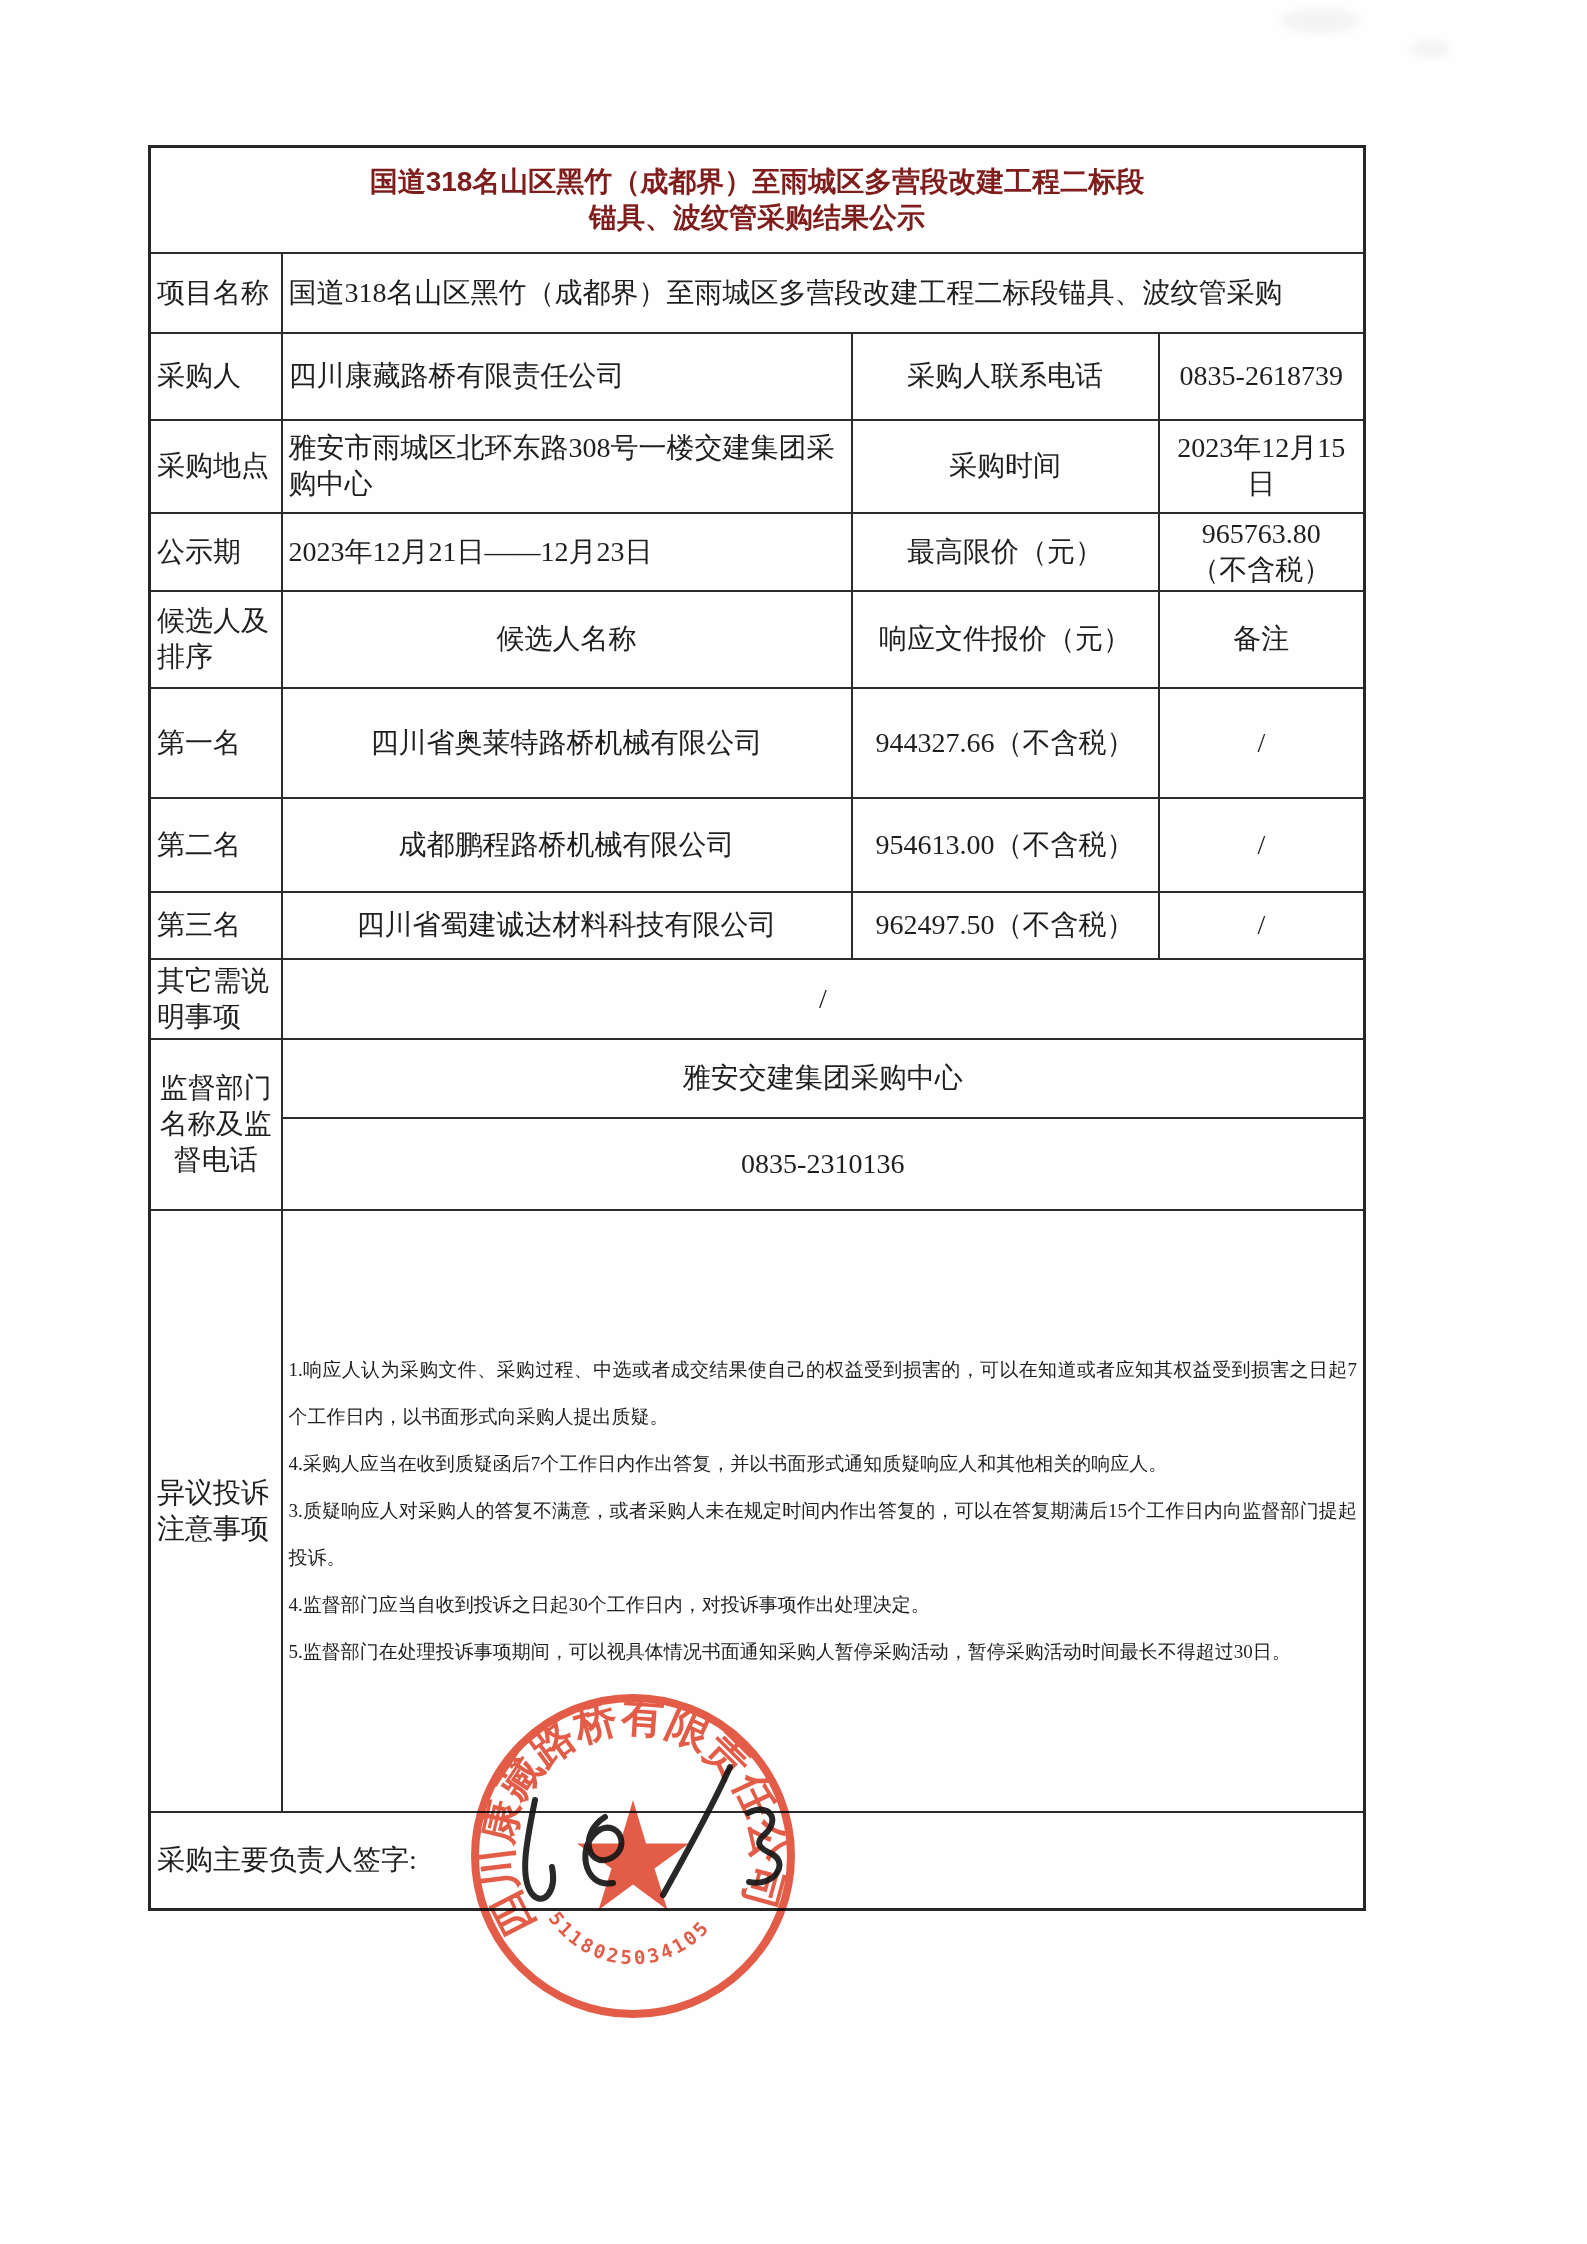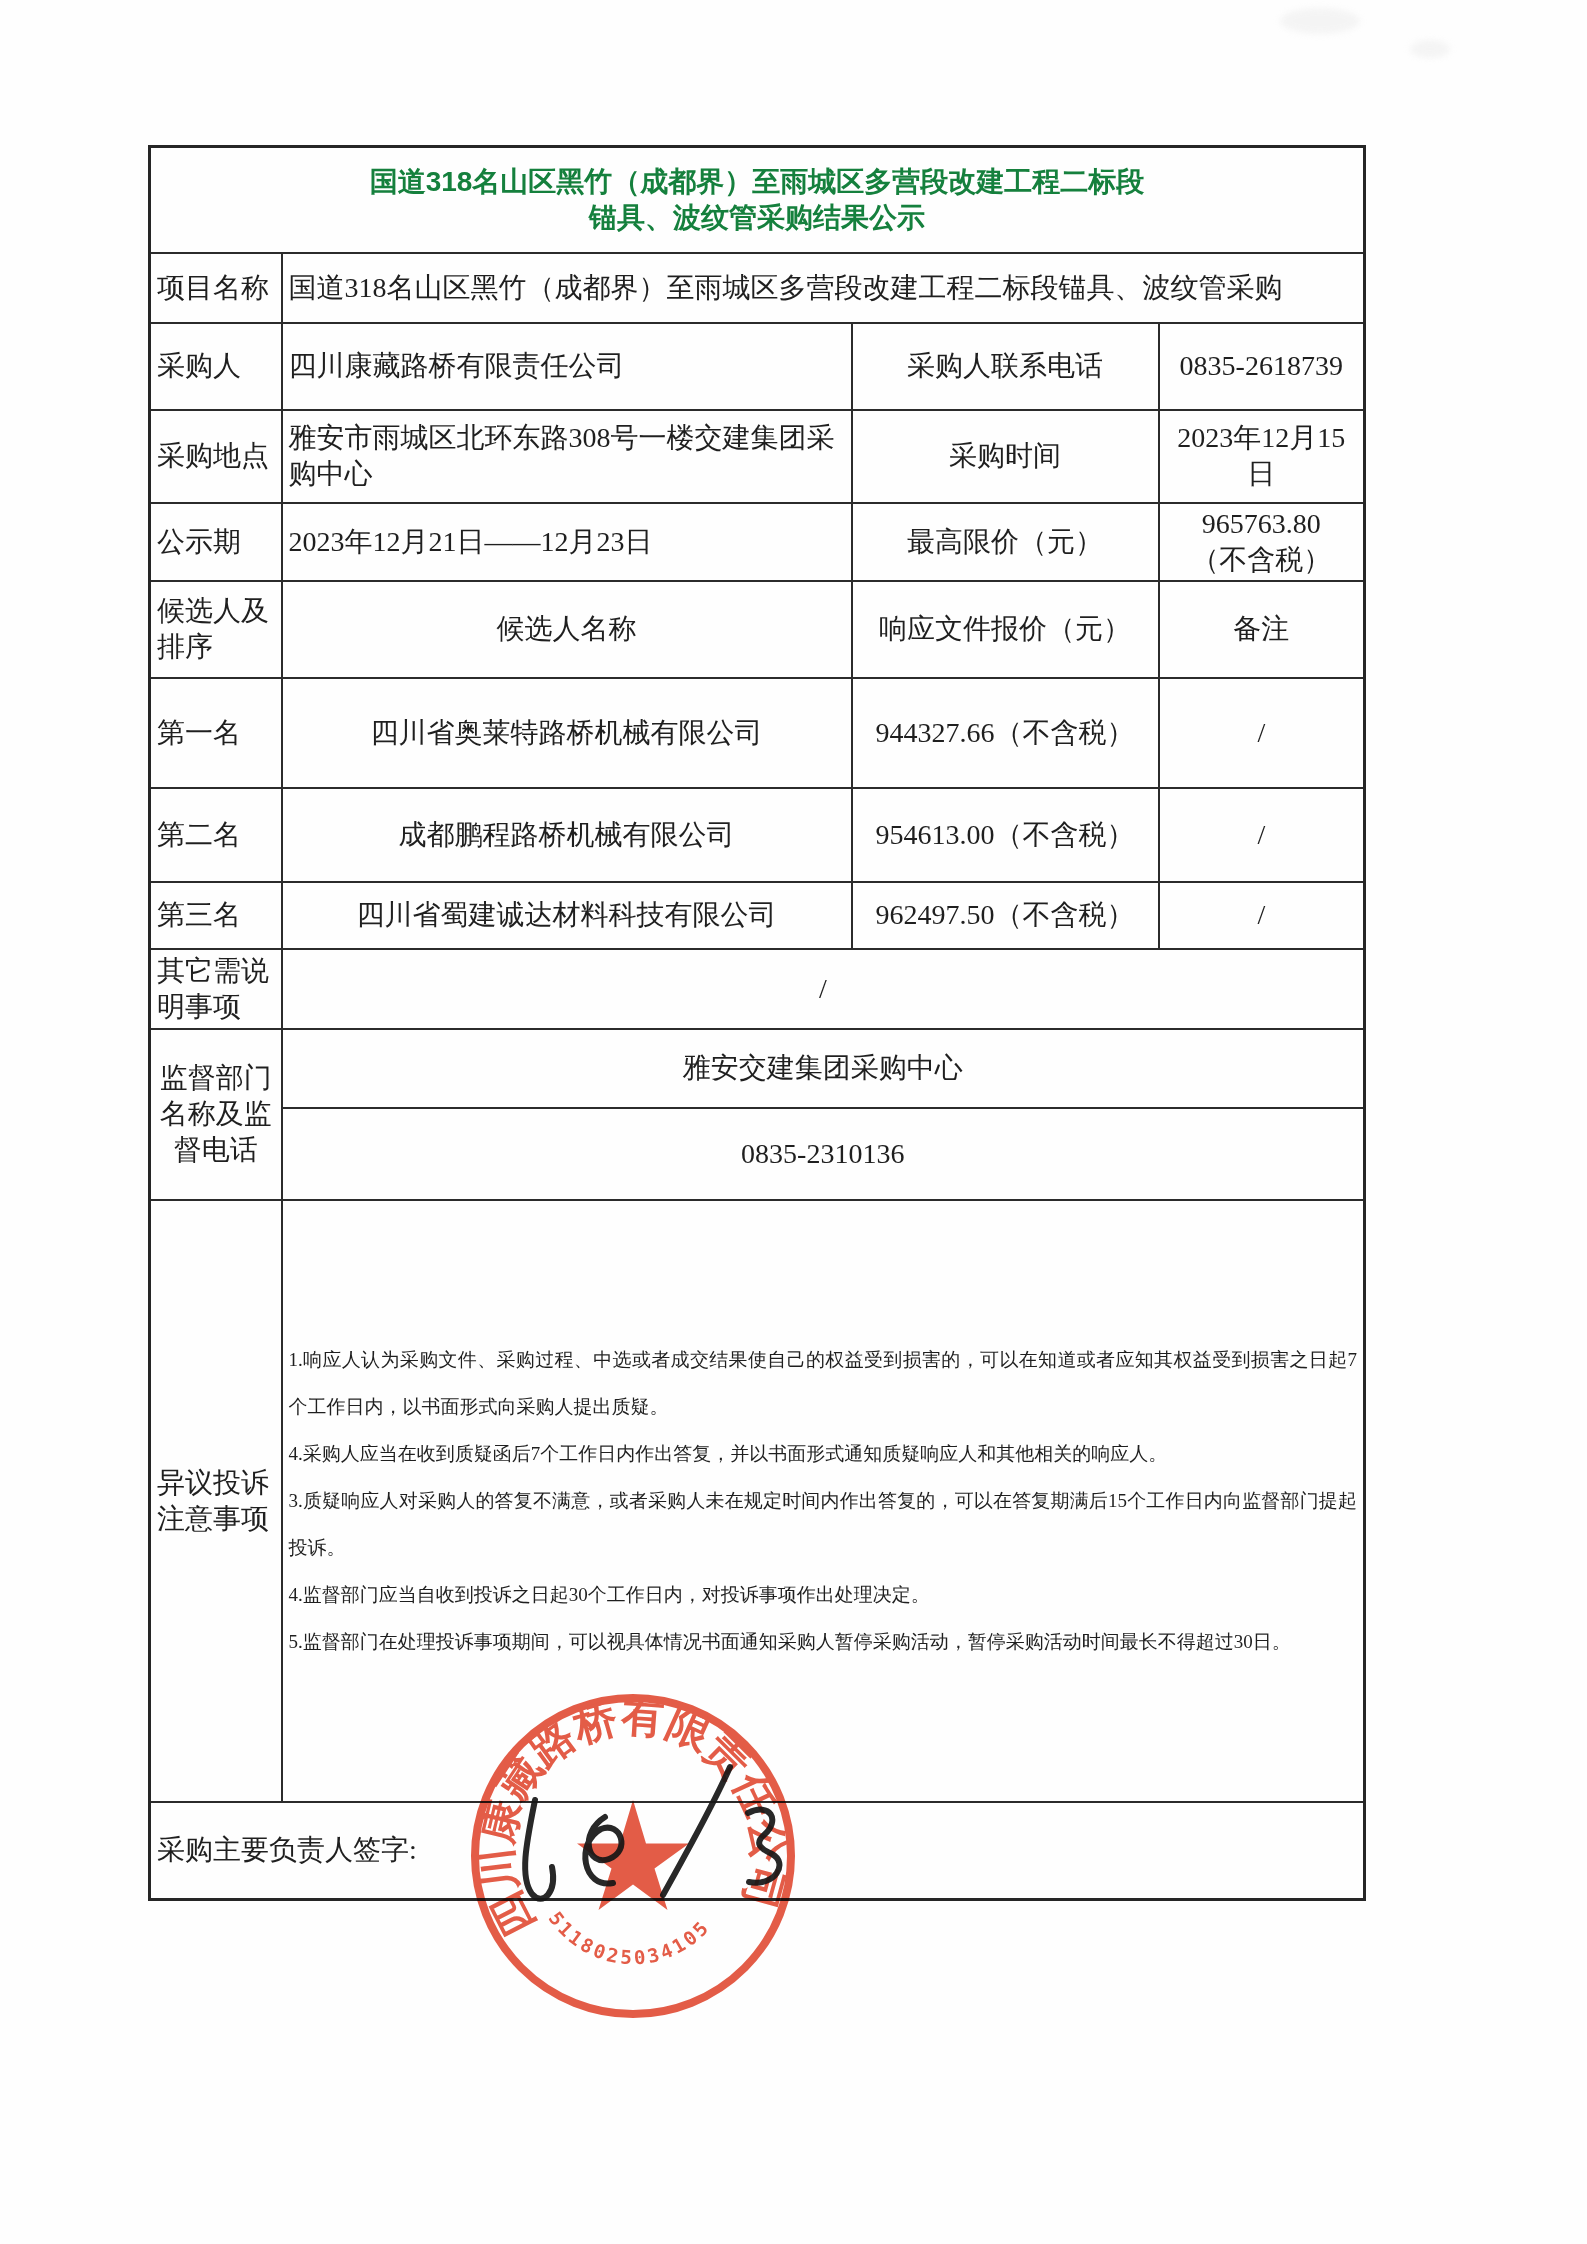--- a/index.html
+++ b/index.html
@@ -26,21 +26,21 @@
     padding:2px 6px;
     overflow:hidden;
     word-break:break-all;
   }
   td.title-cell{
     text-align:center;
     font-family:"Liberation Sans","DejaVu Sans",sans-serif;
     font-weight:700;
     font-size:41px;
     line-height:53px;
-    color:#15803d;
+    color:#7f1d1d;
     padding:0 10px;
   }
   td.lab{ text-align:left; padding-left:6px; padding-right:4px; }
   td.lab-center{ text-align:center; padding-left:2px; padding-right:2px; }
   td.ctr{ text-align:center; }
   td.lft{ text-align:left; padding-left:10px; }
   td.slash{ text-align:center; font-size:32px; }
   td.objection-cell{
     vertical-align:middle;
     padding:10px 14px 10px 12px;
@@ -97,21 +97,21 @@
     </colgroup>
 
     <tbody>
         <tr style="height:106px">
       <td colspan="4" class="title-cell">
         <div>国道318名山区黑竹（成都界）至雨城区多营段改建工程二标段</div>
         <div>锚具、波纹管采购结果公示</div>
       </td>
     </tr>
 
-    <tr style="height:70px">
+    <tr style="height:80px">
       <td class="lab">项目名称</td>
       <td colspan="3" class="lft">国道318名山区黑竹（成都界）至雨城区多营段改建工程二标段锚具、波纹管采购</td>
     </tr>
 
     <tr style="height:87px">
       <td class="lab">采购人</td>
       <td class="lft">四川康藏路桥有限责任公司</td>
       <td class="ctr">采购人联系电话</td>
       <td class="ctr">0835-2618739</td>
     </tr>

